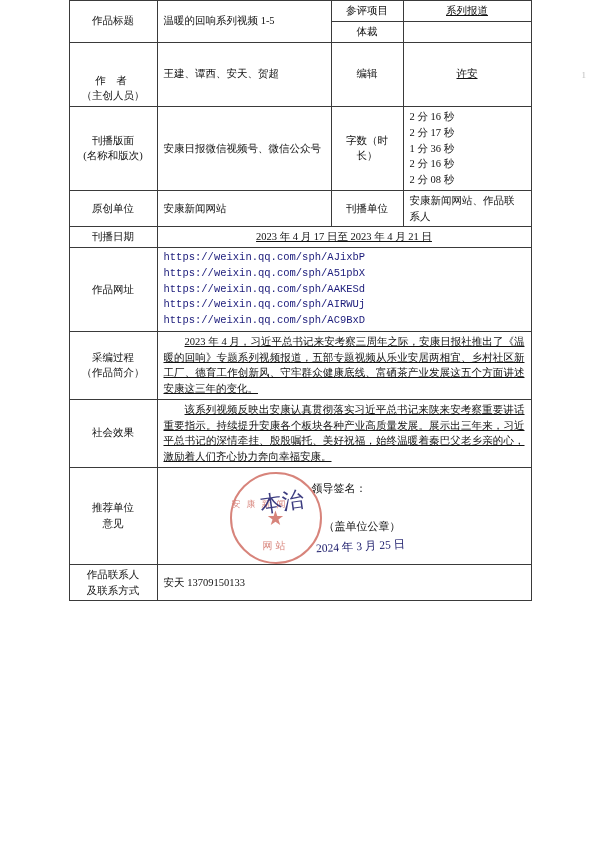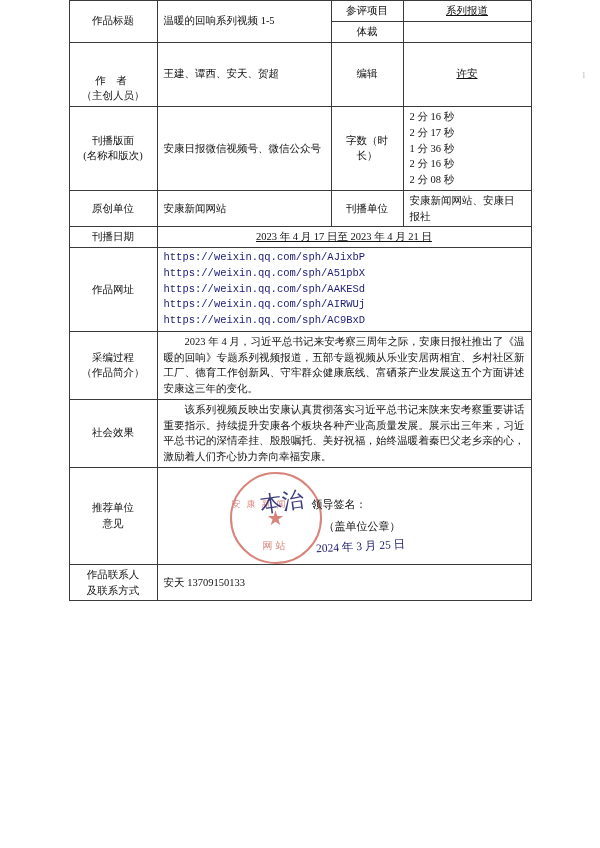--- a/index.html
+++ b/index.html
@@ -63,36 +63,37 @@
     font-size: 8.5px;
     line-height: 1.75;
     color: #1a1a7a;
   }
   .urls .u { display: inline-block; margin-right: 12px; }
   .body-text {
     font-size: 10.5px;
     line-height: 1.7;
     text-indent: 2em;
     text-align: justify;
+    text-decoration: underline;
   }
   .dur { font-size: 10.5px; line-height: 1.55; margin-left: 10px; }
   .sig-cell {
     position: relative;
     height: 92px;
     vertical-align: top;
   }
   .sig-inner {
     position: relative;
     height: 100%;
     font-size: 11px;
   }
   .sig-line1 {
     position: absolute;
     left: 148px;
-    top: 26px;
+    top: 10px;
   }
   .sig-line2 {
     position: absolute;
     left: 160px;
     top: 48px;
     font-size: 11px;
   }
   .sig-line3 {
     position: absolute;
     left: 152px;
@@ -219,21 +220,21 @@
           <div>1 分 36 秒</div>
           <div>2 分 16 秒</div>
           <div>2 分 08 秒</div>
         </td>
       </tr>
 
       <tr>
         <td class="lbl">原创单位</td>
         <td class="val">安康新闻网站</td>
         <td class="lbl">刊播单位</td>
-        <td class="val">安康新闻网站、安康日报社</td>
+        <td class="val">安康新闻网站、作品联系人</td>
       </tr>
 
       <tr>
         <td class="lbl">刊播日期</td>
         <td class="val val-center" colspan="3">2023 年 4 月 17 日至 2023 年 4 月 21 日</td>
       </tr>
 
       <tr>
         <td class="lbl">作品网址</td>
         <td class="urls" colspan="3">

